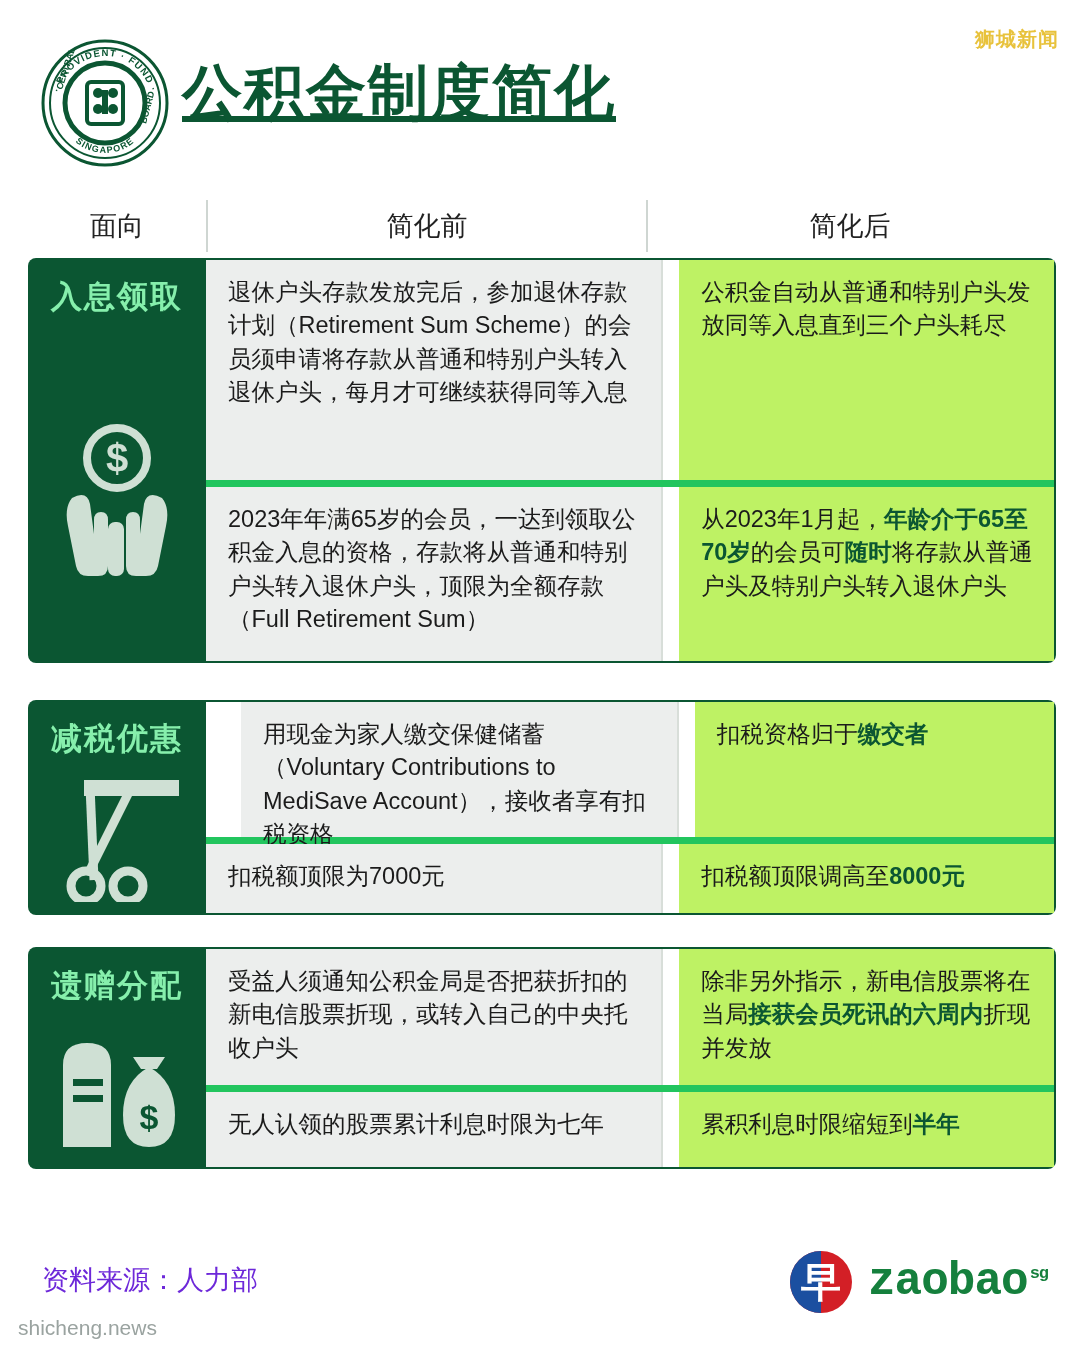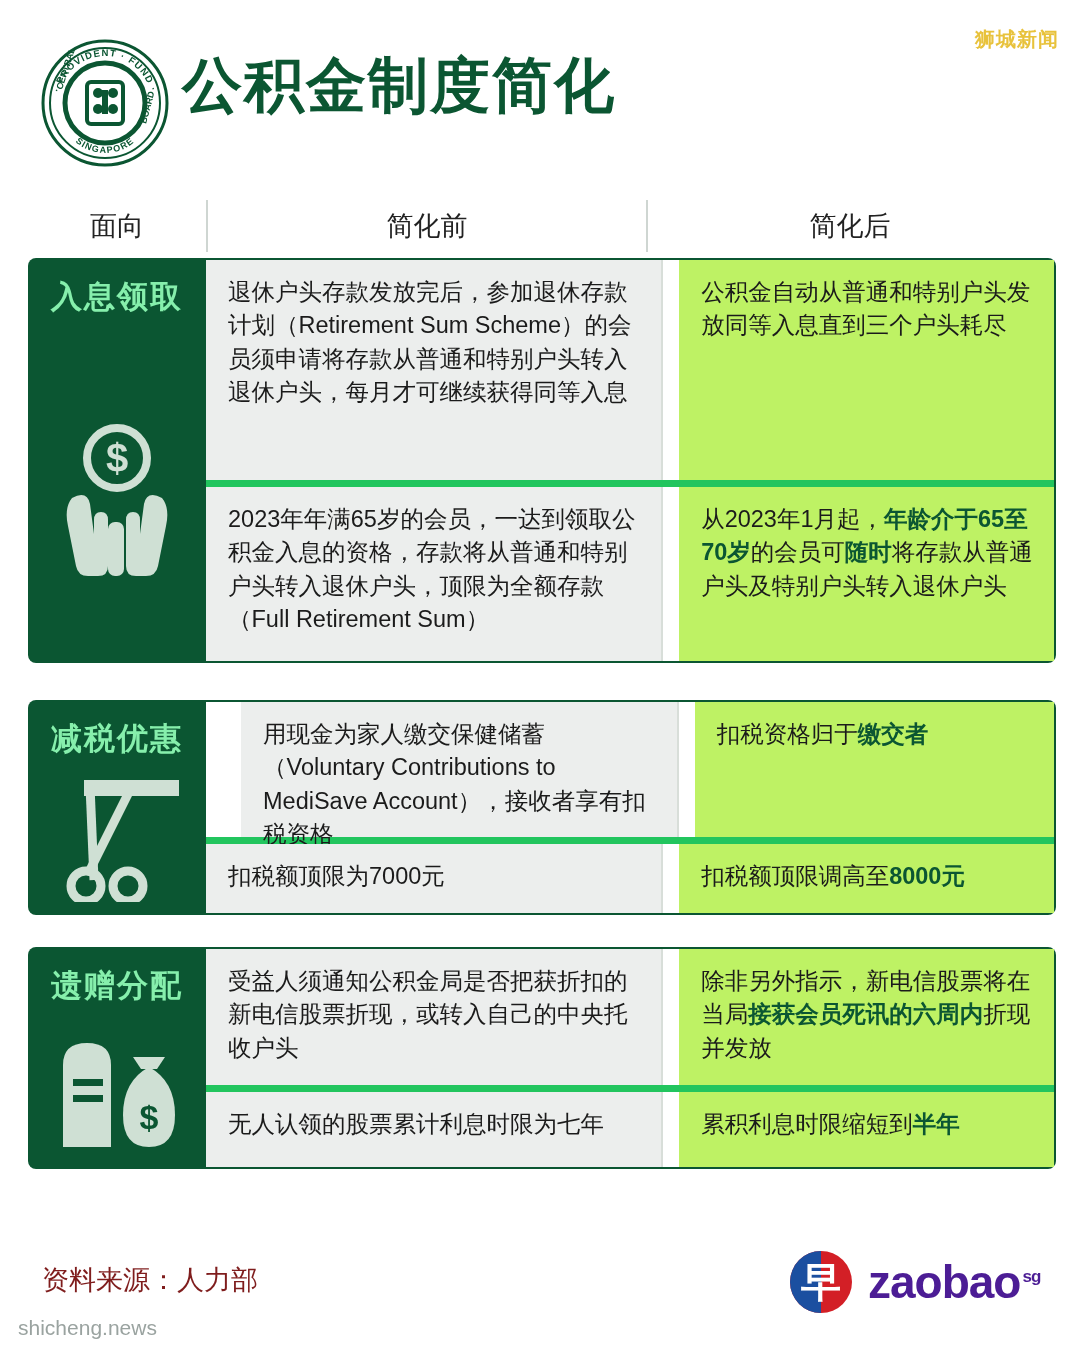--- a/index.html
+++ b/index.html
@@ -18,23 +18,23 @@
   .brand-tag{
     position:absolute;right:22px;top:26px;
     font-size:20px;font-weight:bold;color:#e8c23b;
     letter-spacing:1px;
   }
   .logo{
     position:absolute;left:40px;top:38px;width:130px;height:130px;
   }
   .logo svg{display:block;}
   .title{
-    position:absolute;left:182px;top:56px;
+    position:absolute;left:182px;top:63px;
     font-size:60px;font-weight:bold;color:#0b5632;
-    letter-spacing:2px;line-height:1;
+    letter-spacing:2px;line-height:1;text-decoration:underline;
   }
   
   .colhead{
     position:absolute;top:200px;height:52px;
     font-size:27px;color:#222;
     display:flex;align-items:center;justify-content:center;
   }
   .colhead.c0{left:28px;width:178px;}
   .colhead.c1{left:206px;width:438px;border-left:2px solid #cfd6d2;border-right:2px solid #cfd6d2;}
   .colhead.c2{left:644px;width:412px;}
@@ -78,21 +78,21 @@
   .sec1 .r1{height:220px;}
   .sec1 .r2{height:181px;}
   .sec2 .r1{height:135px;margin-left:35px;}
   .sec2 .r2{height:76px;}
   .sec3 .r1{height:136px;}
   .sec3 .r2{height:82px;}
 
   
   .source{
     position:absolute;left:42px;top:1262px;
-    font-size:27px;color:#7f1d1d;text-align:right;
+    font-size:27px;color:#6d28d9;text-align:right;
   }
   .watermark{
     position:absolute;left:18px;top:1316px;
     font-size:21px;color:#9aa3a0;
   }
   .zaobao-box{
     position:absolute;left:762px;top:1232px;width:300px;height:100px;
     background:#ffffff;border-radius:14px 0 0 0;
     display:flex;align-items:center;
   }
@@ -106,22 +106,22 @@
     color:#fff;font-size:40px;font-weight:bold;line-height:1;
     font-family:"DejaVu Sans",sans-serif;
   }
   .zaobao-mark:after{
     content:"";position:absolute;left:0;top:0;width:31px;height:62px;
     background:#1b4fa0;border-radius:31px 0 0 31px;
     z-index:0;
   }
   .zaobao-mark span{position:relative;z-index:1;}
   .zaobao-word{
-    margin-left:16px;font-size:46px;font-weight:bold;color:#4c1d95;
-    letter-spacing:-1px;position:relative;
+    margin-left:16px;font-size:46px;font-weight:bold;color:#15803d;
+    letter-spacing:-1px;position:relative;font-family:Liberation Mono, monospace;
   }
   .zaobao-word .sup{
     font-size:17px;font-weight:bold;vertical-align:super;margin-left:2px;
   }
 </style>
 </head>
 <body>
 
 <div class="header">
 

